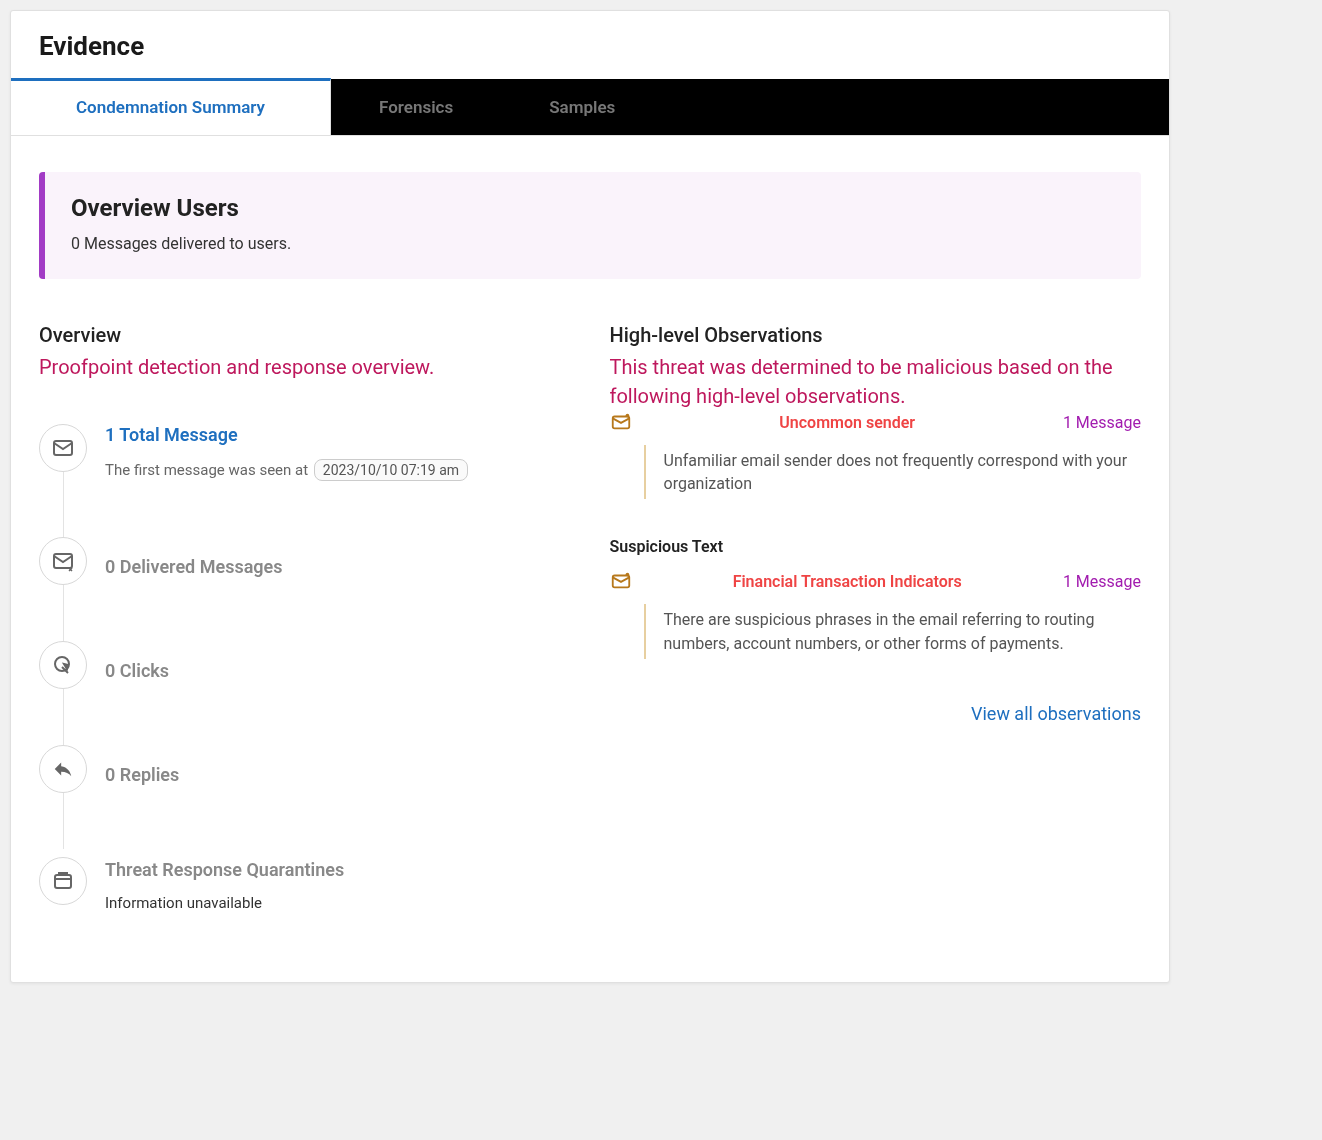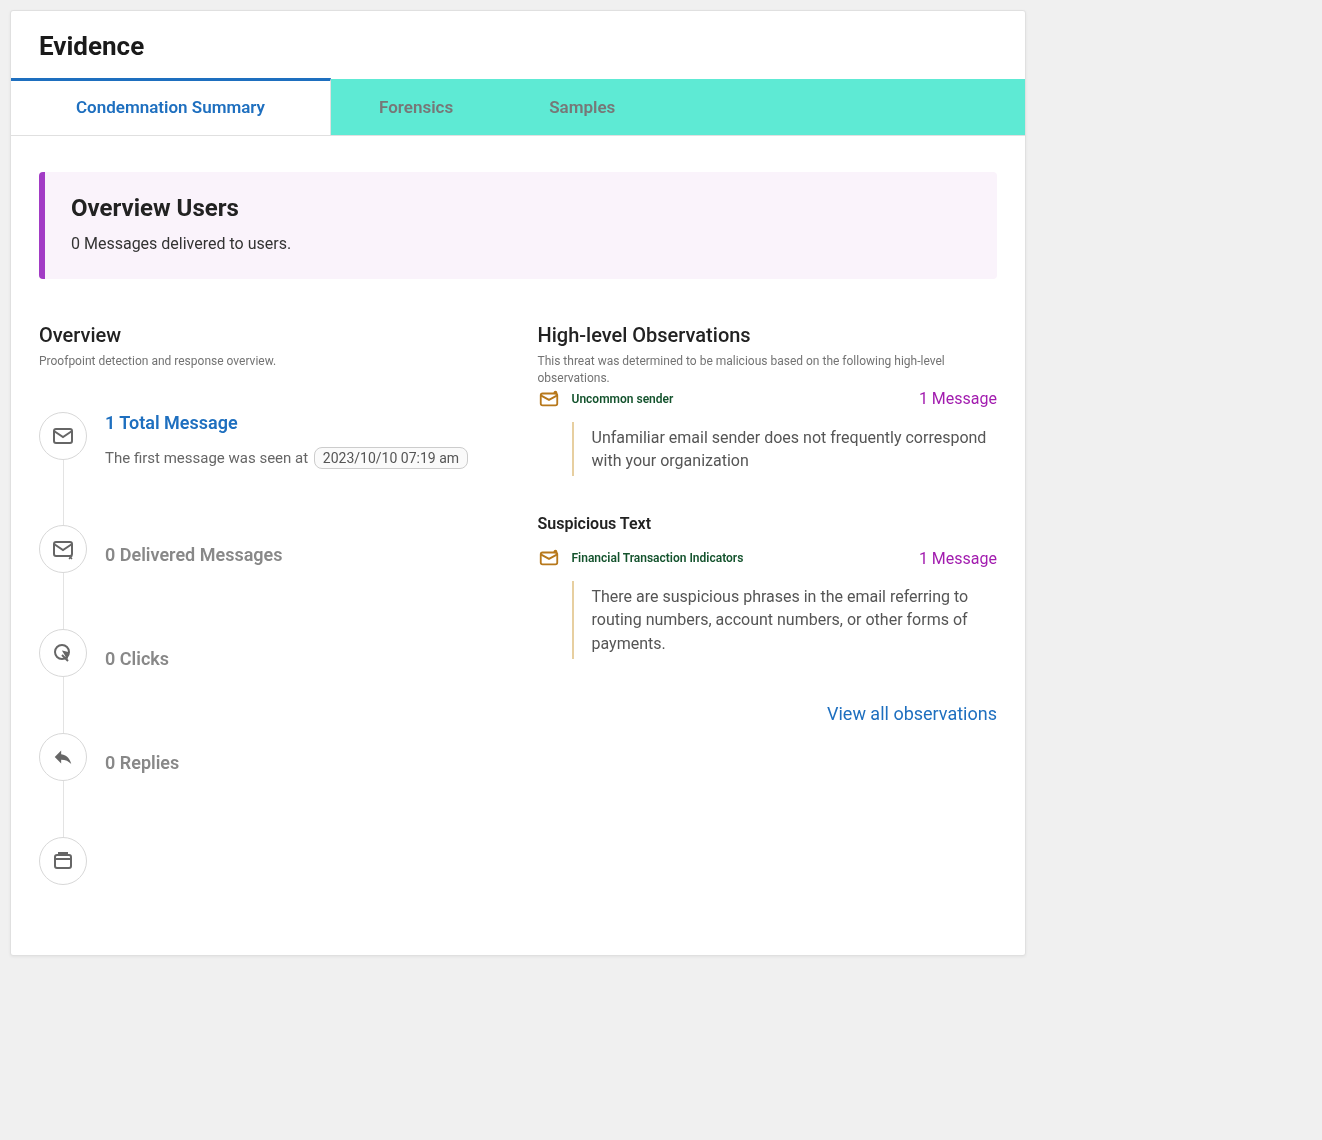--- a/index.html
+++ b/index.html
@@ -4,38 +4,38 @@
 <style>
   * { box-sizing: border-box; margin: 0; padding: 0; }
   html, body { height: 100%; }
   body {
     font-family: -apple-system, BlinkMacSystemFont, "Segoe UI", Roboto, "Helvetica Neue", Arial, sans-serif;
     background: #f0f0f0;
     padding: 10px;
     color: #222;
   }
   .card {
-    width: 1016px;
+    width: 1160px;
     background: #fff;
     border: 1px solid #e0e0e0;
     border-radius: 3px;
     box-shadow: 0 1px 3px rgba(0,0,0,0.06);
     overflow: hidden;
     padding-bottom: 60px;
   }
   .card-title {
     font-size: 26px;
     font-weight: 700;
     padding: 20px 28px 18px;
     color: #1a1a1a;
   }
   .tabs {
     display: flex;
     border-bottom: 1px solid #e0e0e0;
-    background: #5eead4;
+    background: #000000;
   }
   .tab {
     padding: 18px 48px;
     font-size: 17px;
     font-weight: 600;
     color: #777;
     cursor: pointer;
     text-align: center;
   }
   .tab.active {
@@ -73,22 +73,22 @@
   .col {
     flex: 1;
     min-width: 0;
   }
   .section-head {
     font-size: 20px;
     font-weight: 500;
     color: #222;
   }
   .section-sub {
-    font-size: 12px;
-    color: #737373;
+    font-size: 20px;
+    color: #be185d;
     margin-top: 6px;
     line-height: 1.45;
   }
   
   .timeline {
     margin-top: 32px;
     position: relative;
   }
   .tl-item {
     display: flex;
@@ -154,24 +154,25 @@
   .obs-row {
     display: flex;
     align-items: center;
     gap: 12px;
   }
   .obs-icon {
     width: 22px; height: 22px;
     flex-shrink: 0;
   }
   .obs-title {
-    font-size: 12px;
+    font-size: 16px;
     font-weight: 600;
-    color: #14532d;
+    color: #ef4444;
     flex: 1;
+    text-align: center;
   }
   .obs-count {
     font-size: 16px;
     color: #a21caf;
     white-space: nowrap;
   }
   .obs-desc {
     margin: 12px 0 0 34px;
     padding: 4px 0 4px 18px;
     border-left: 2px solid #e7cfa0;
@@ -273,20 +274,24 @@
             </div>
           </div>
 
           <div class="tl-item">
             <div class="tl-icon">
               <svg width="24" height="24" viewBox="0 0 24 24" fill="none" stroke="#666" stroke-width="2">
                 <rect x="4" y="6" width="16" height="13" rx="2"></rect>
                 <path d="M4 10h16"></path>
                 <path d="M8 6V4h8v2"></path>
               </svg>
+            </div>
+            <div class="tl-body">
+              <div class="tl-title">Threat Response Quarantines</div>
+              <div class="tl-sub" style="color:#333;">Information unavailable</div>
             </div>
           </div>
 
         </div>
       </div>
 
       <div class="col">
         <div class="section-head">High-level Observations</div>
         <div class="section-sub">This threat was determined to be malicious based on the following high-level observations.</div>
 

